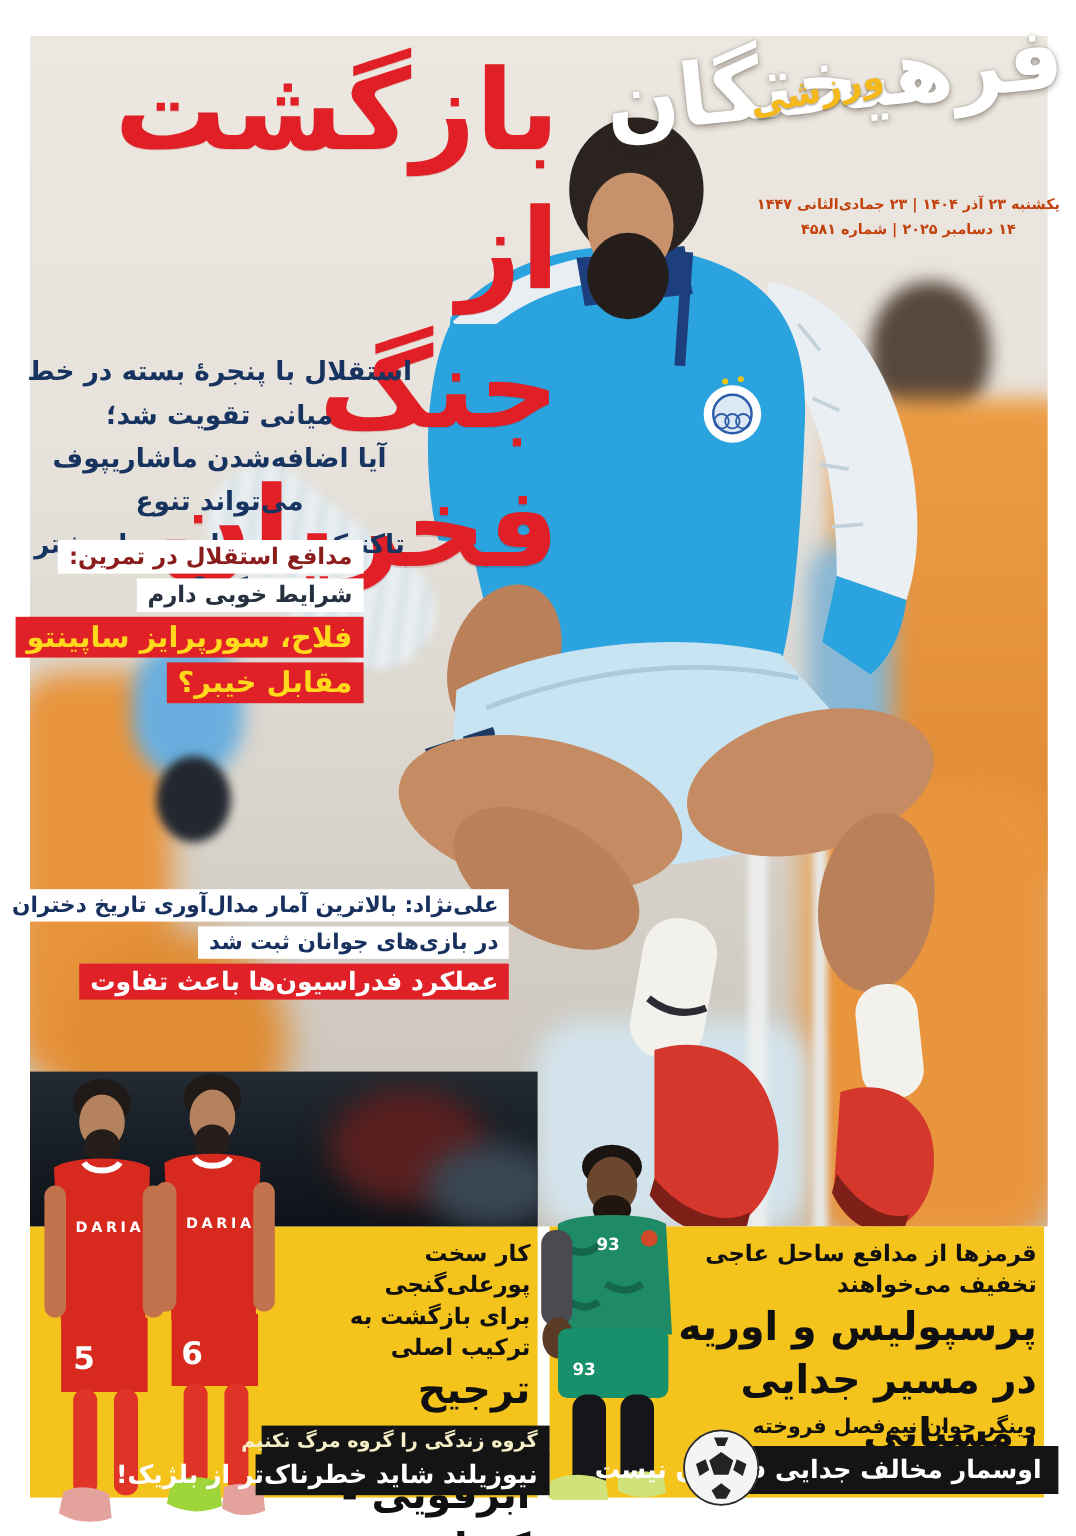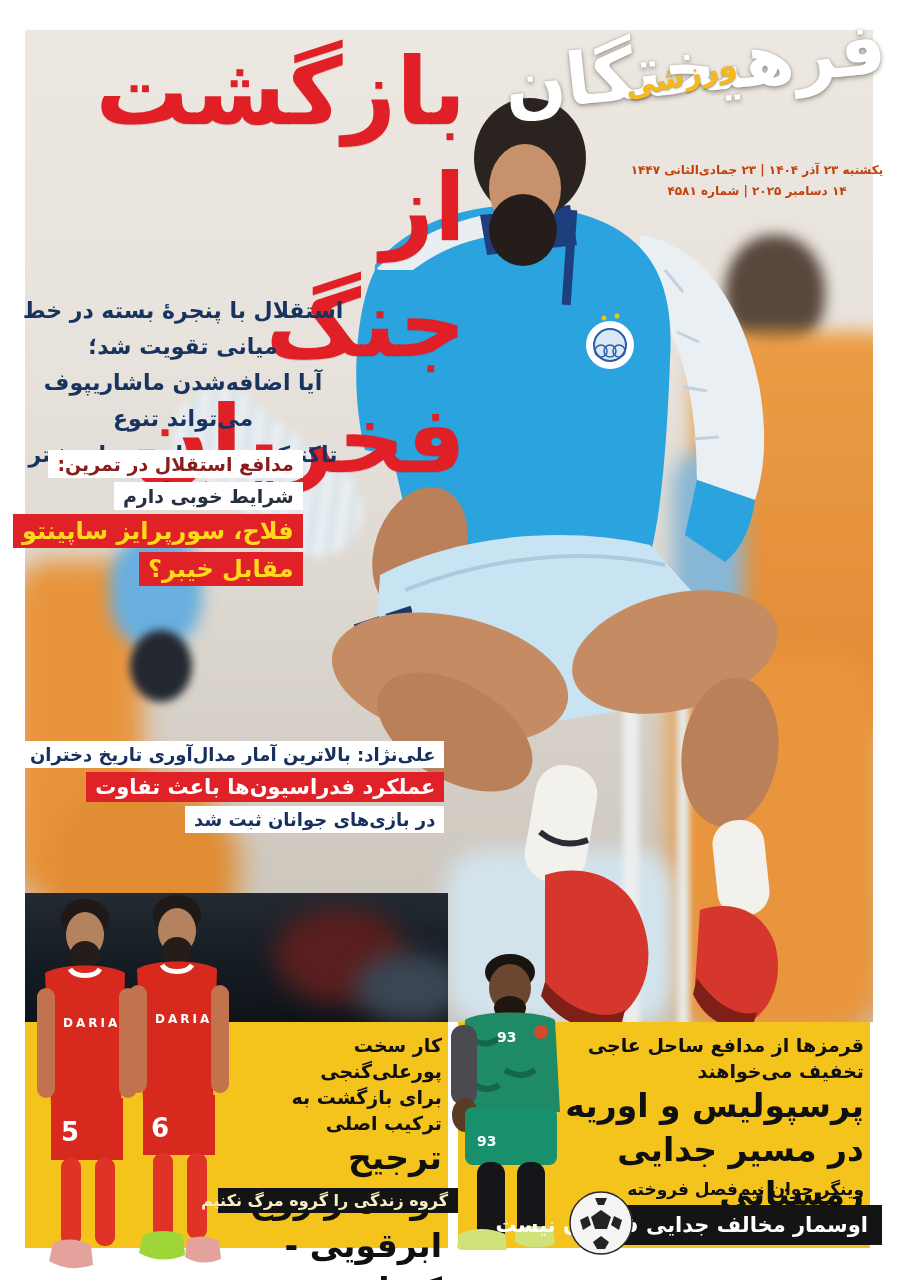--- a/index.html
+++ b/index.html
@@ -47,21 +47,21 @@
     color:#e01f26;font-weight:900;font-size:93px;line-height:116px;
     text-shadow:0 1px 0 rgba(120,0,0,.15);
   }
   .lead-subtitle{
     position:absolute;left:8px;top:293px;width:350px;z-index:10;direction:rtl;text-align:center;
     color:#17335f;font-weight:700;font-size:22px;line-height:36px;
   }
   
   .band-col{position:absolute;z-index:10;display:flex;flex-direction:column;align-items:flex-start;gap:4px;direction:rtl;}
   .story1{left:13px;top:450px;}
-  .story2{left:21px;top:741px;}
+  .story2{left:1px;top:741px;}
   .band{display:inline-block;padding:3px 9px;white-space:nowrap;}
   .band.white{background:#ffffff;}
   .band.red{background:#e02128;}
   .k-maroon{color:#8a1c1c;font-size:19px;font-weight:700;}
   .k-dark{color:#26303f;font-size:19px;font-weight:700;}
   .k-navy{color:#17305e;font-size:18px;font-weight:700;}
   .h-yellow{color:#ffd91c;font-size:24px;font-weight:900;}
   .h-white{color:#ffffff;font-size:21px;font-weight:900;}
   
   .strip-photo{
@@ -175,22 +175,22 @@
 
   <div class="band-col story1">
     <span class="band white k-maroon">مدافع استقلال در تمرین:</span>
     <span class="band white k-dark">شرایط خوبی دارم</span>
     <span class="band red h-yellow">فلاح، سورپرایز ساپینتو</span>
     <span class="band red h-yellow">مقابل خیبر؟</span>
   </div>
 
   <div class="band-col story2">
     <span class="band white k-navy">علی‌نژاد: بالاترین آمار مدال‌آوری تاریخ دختران</span>
+    <span class="band white k-navy">در بازی‌های جوانان ثبت شد</span>
     <span class="band red h-white">عملکرد فدراسیون‌ها باعث تفاوت</span>
-    <span class="band white k-navy">در بازی‌های جوانان ثبت شد</span>
   </div>
 
   <div class="strip-photo">
     <div class="blur strip-blob1"></div>
     <div class="blur strip-blob2"></div>
   </div>
 
   <div class="ybox ybox-left"></div>
   <div class="ybox ybox-right"></div>
 
@@ -244,20 +244,21 @@
     <path d="M80 280 q20 -8 38 0 l2 14 q-22 8 -40 -2 Z" fill="#cfe37a"></path>
   </svg>
 
   <div class="ytext bl-text">
     <div class="yt-kicker">کار سخت پورعلی‌گنجی</div>
     <div class="yt-kicker">برای بازگشت به ترکیب اصلی</div>
     <div class="yt-head">ترجیح اوسمار زوج</div>
     <div class="yt-head">ابرقویی - کنعانی</div>
   </div>
   <div class="bband bband-1">گروه زندگی را گروه مرگ نکنیم</div>
+  <div class="bband bband-2">نیوزیلند شاید خطرناک‌تر از بلژیک!</div>
 
   <div class="ytext br-text">
     <div class="yt-kicker">قرمزها از مدافع ساحل عاجی</div>
     <div class="yt-kicker">تخفیف می‌خواهند</div>
     <div class="yt-head">پرسپولیس و اوریه</div>
     <div class="yt-head">در مسیر جدایی زمستانی</div>
   </div>
   <div class="br-subkicker">وینگر جوان نیم‌فصل فروخته می‌شود؟</div>
   <div class="bband bband-3">اوسمار مخالف جدایی فخریان نیست</div>
 

